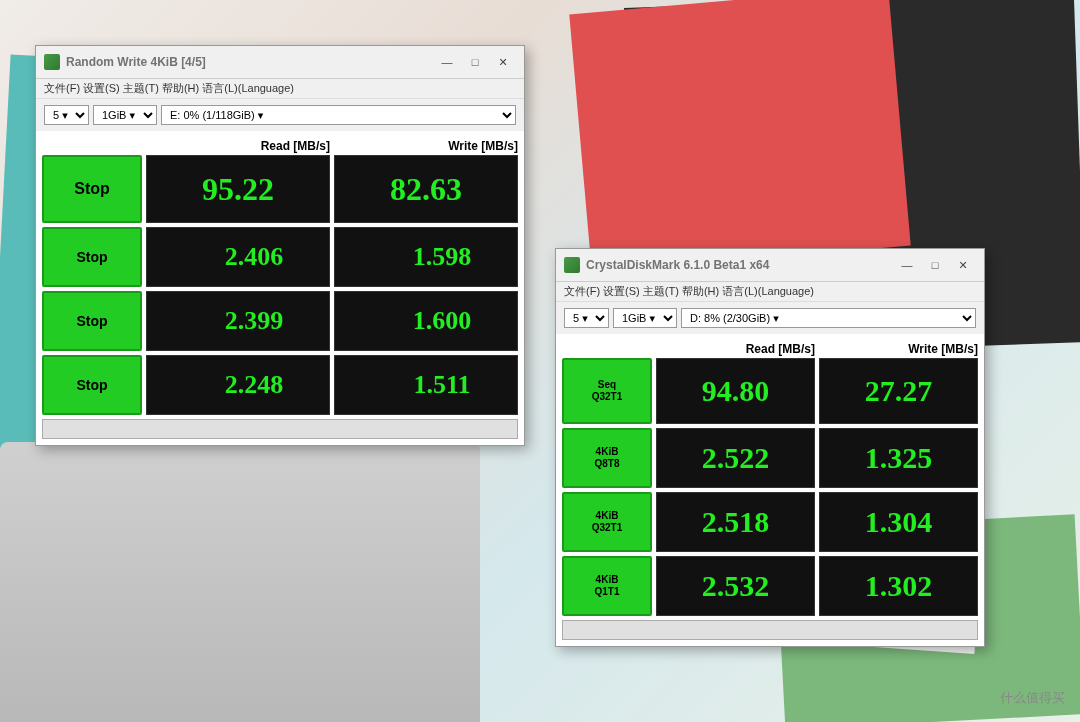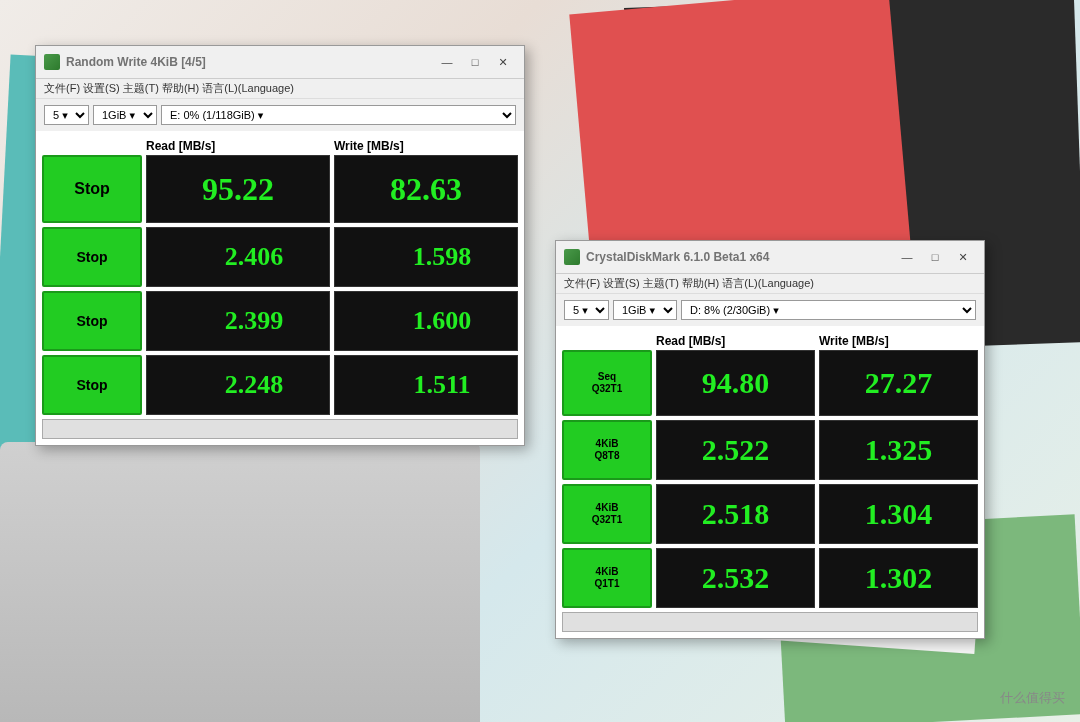--- a/index.html
+++ b/index.html
@@ -278,30 +278,30 @@
 
     
     .window-1 {
       top: 45px;
       left: 35px;
       width: 490px;
     }
 
     
     .window-2 {
-      top: 240px;
+      top: 248px;
       left: 555px;
       width: 430px;
     }
 
     .header-row {
       display: grid;
       gap: 4px;
       padding: 2px 0;
-      text-align: left;
+      text-align: right;
       font-weight: bold;
       font-size: 12px;
     }
   </style>
 </head>
 <body>
 
 <div class="background"></div>
 <div class="bg-dark-surface"></div>
 <div class="bg-red-book"></div>

